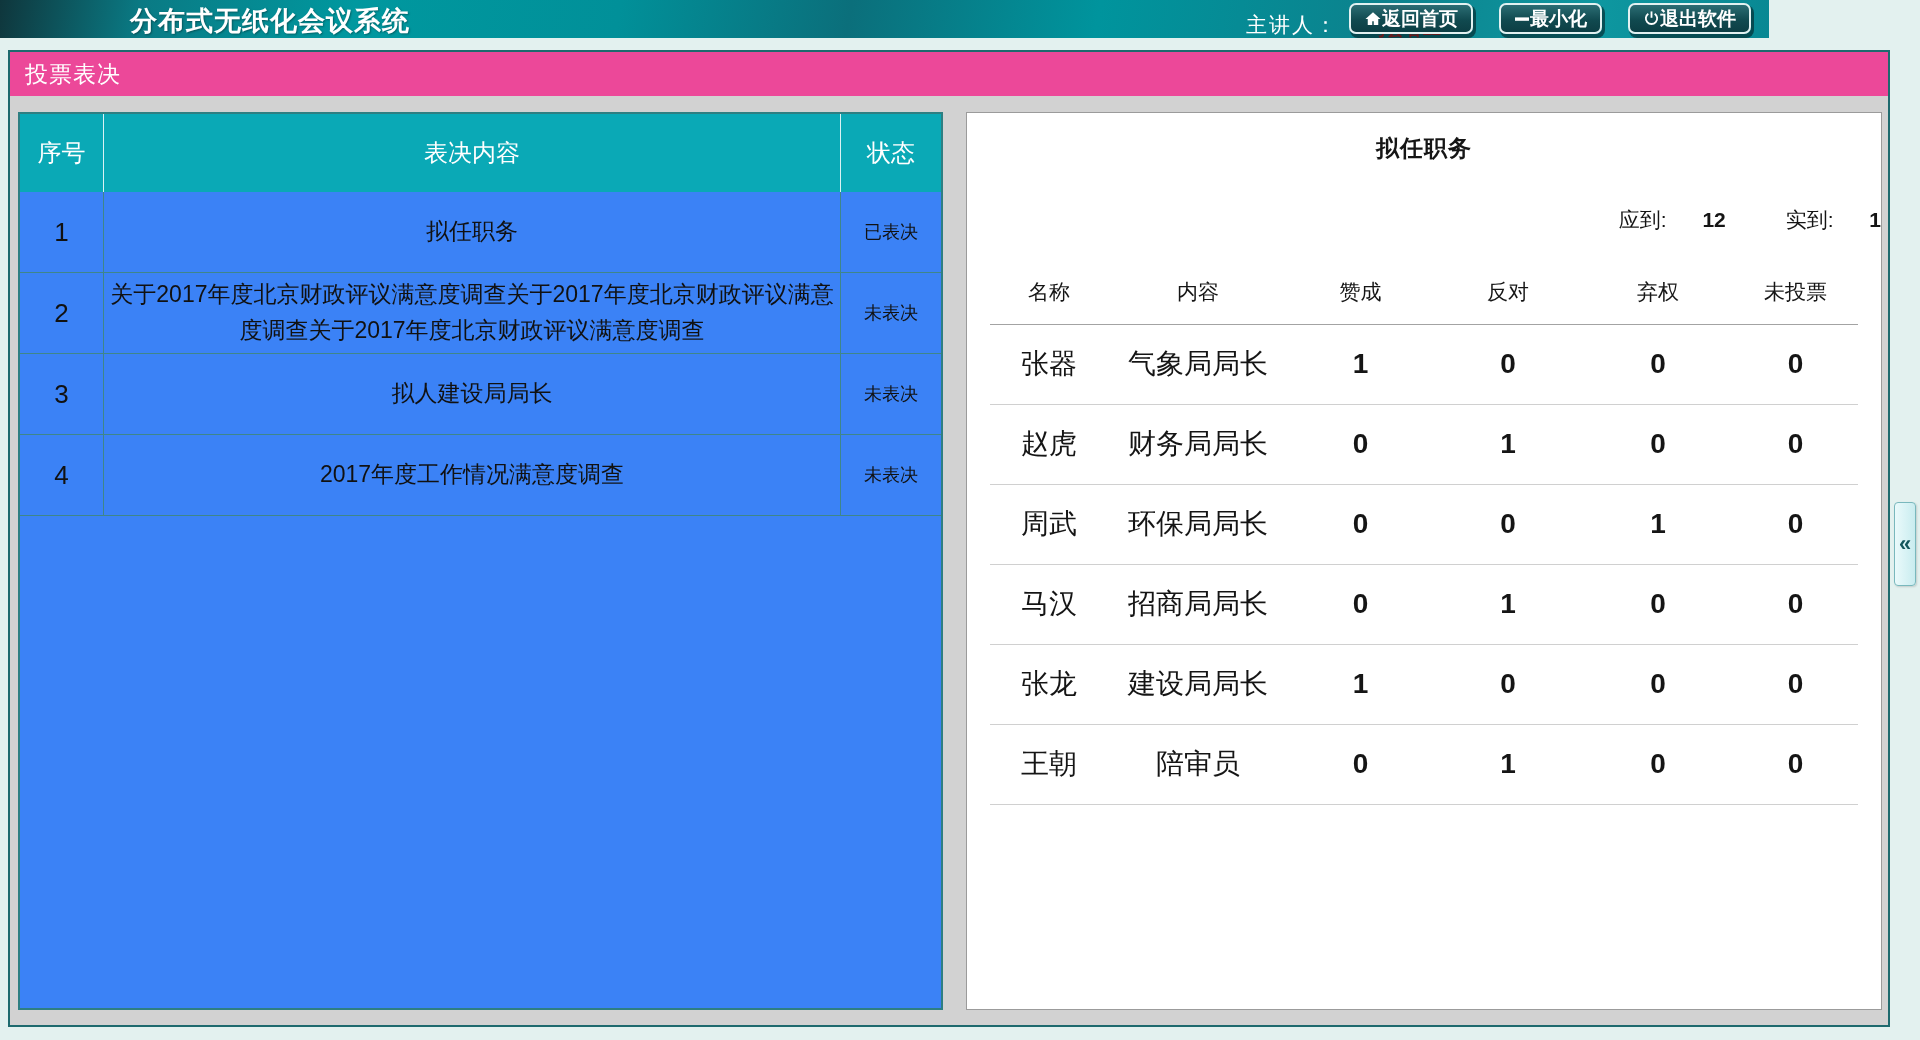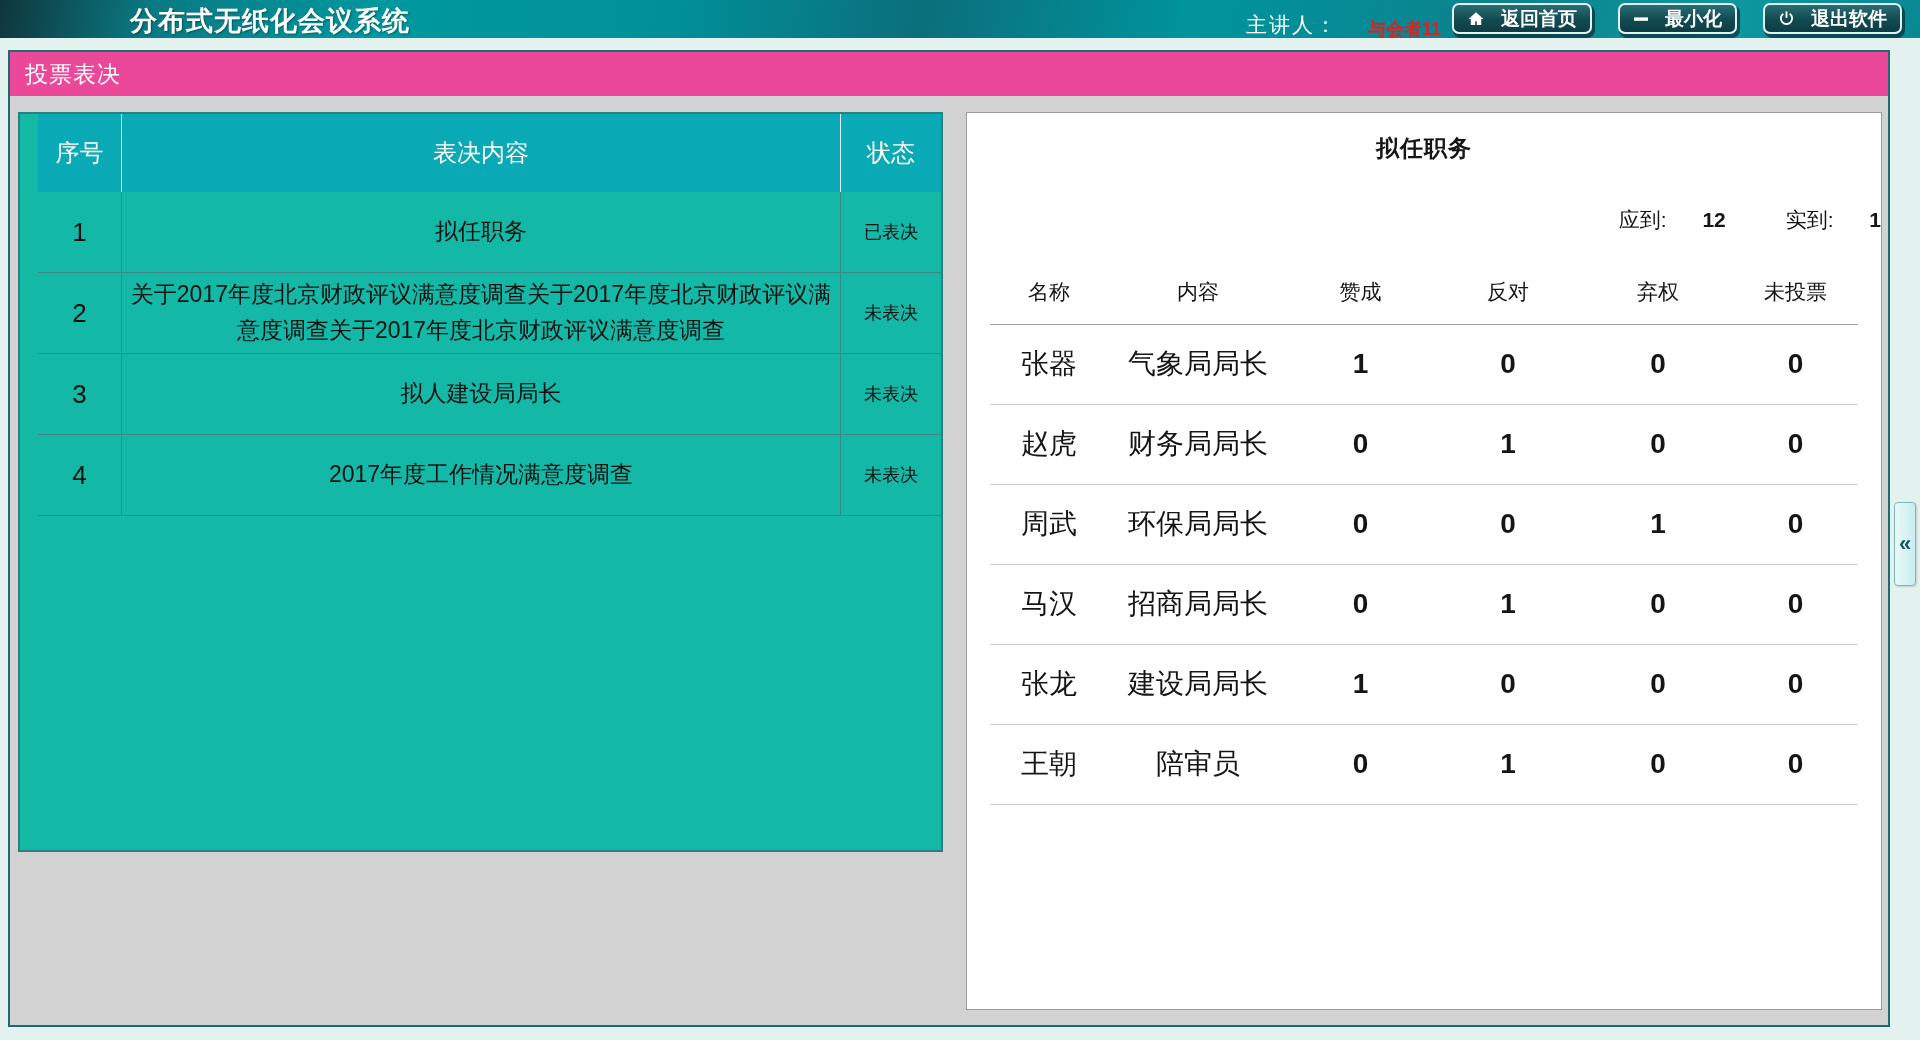--- a/index.html
+++ b/index.html
@@ -6,21 +6,21 @@
   html,body { width:1920px; height:1040px; overflow:hidden; }
   body {
     background:#e3f1ef;
     font-family:"Liberation Sans","DejaVu Sans",sans-serif;
     position:relative;
     color:#111;
   }
 
   
   .topbar {
-    position:absolute; left:0; top:0; width:1920px; height:38px;
+    position:absolute; left:0; top:0; width:1769px; height:38px;
     background:linear-gradient(100deg,
       #0f363c 0%, #0a7a84 8%, #00989f 20%, #019099 35%,
       #0b6f7b 48%, #00949d 62%, #0c828d 78%, #0e97a0 90%, #088893 100%);
   }
   .app-title {
     position:absolute; left:130px; top:3px;
     font-size:27px; font-weight:bold; color:#ffffff; letter-spacing:1px;
     text-shadow:1px 1px 2px rgba(0,0,0,.35);
   }
   .presenter-label {
@@ -30,21 +30,21 @@
   .presenter-name {
     position:absolute; left:1368px; top:17px;
     font-size:18px; color:#e01f1f; font-weight:bold;
   }
   .topbar-buttons {
     position:absolute; right:18px; top:3px;
     display:flex; gap:26px;
   }
   .tb-btn {
     height:31px; padding:0 13px;
-    display:flex; align-items:center; gap:16px;
+    display:flex; align-items:center; gap:0;
     border:2px solid #e2f1f1; border-radius:7px;
     background:linear-gradient(180deg,#2b6d74 0%,#114a50 55%,#0c3e44 100%);
     color:#fff; font-size:19px; font-weight:bold;
     box-shadow:2px 3px 0 1px rgba(4,22,25,.55);
     cursor:pointer; white-space:nowrap;
     font-family:"Liberation Sans","DejaVu Sans",sans-serif;
   }
   .tb-btn .icon { display:flex; align-items:center; }
 
   
@@ -53,22 +53,22 @@
     border:2px solid #1e6a6e; background:#d2d2d2;
   }
   .section-header {
     height:44px; background:#ec4899;
     display:flex; align-items:center; padding-left:15px;
   }
   .section-title { color:#fff; font-size:23px; letter-spacing:1px; }
 
   
   .vote-panel {
-    position:absolute; left:8px; top:60px; width:925px; height:740px;
-    background:#14b8a6; border:2px solid #2e7f82;padding-left:18px;
+    position:absolute; left:8px; top:60px; width:925px; height:898px;
+    background:#3b82f6; border:2px solid #2e7f82;
   }
   .vl-header { display:flex; height:78px; background:#0aa9b6; color:#fff; }
   .vl-header > div {
     display:flex; align-items:center; justify-content:center;
     font-size:24px;
   }
   .vl-h-no { width:84px; border-right:1px solid rgba(255,255,255,.85); }
   .vl-h-content { flex:1; border-right:1px solid rgba(255,255,255,.85); }
   .vl-h-status { width:100px; }
 

